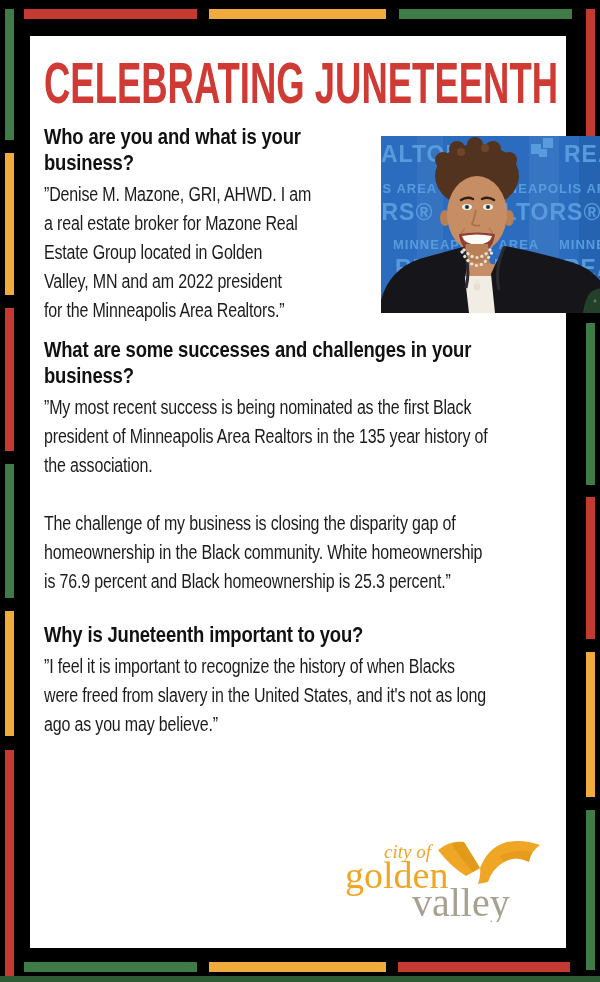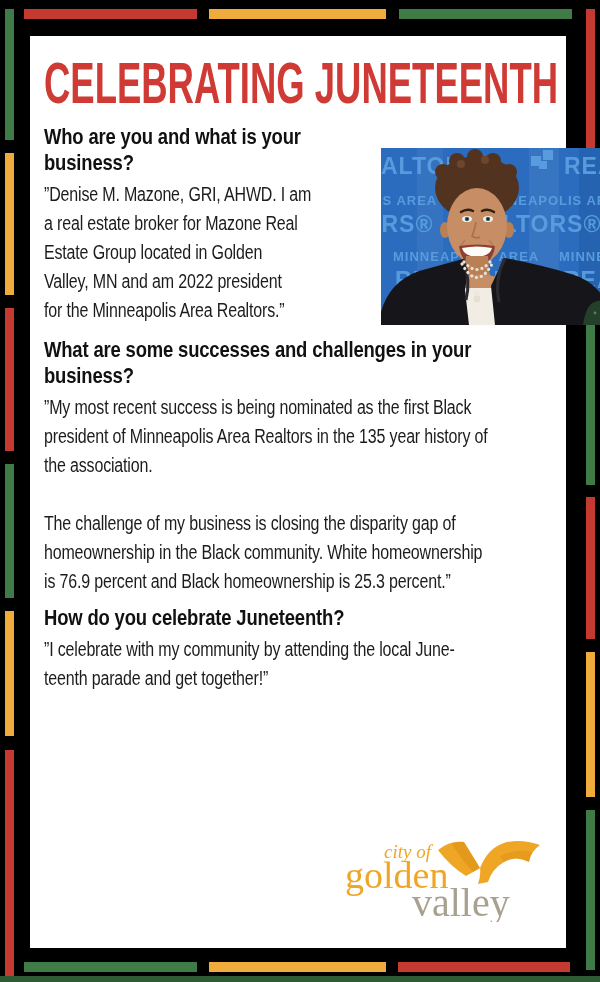--- a/index.html
+++ b/index.html
@@ -38,21 +38,21 @@
   .title-svg{display:block;margin-top:2px;}
   .title-text{fill:var(--title-red);font-family:"Liberation Sans",sans-serif;font-weight:bold;}
   
   .condense{transform:scaleX(.82);transform-origin:0 0;width:122%;}
   .h{font-weight:bold;color:var(--heading-black);font-size:22.5px;line-height:26px;white-space:pre-line;letter-spacing:-.2px;}
   .txt{color:var(--body-black);font-size:19.5px;line-height:29px;white-space:pre-line;letter-spacing:-.2px;margin-top:4px;}
   .sec{margin-top:12px;}
   .sec-who{margin-top:12px;}
   .sec-why{margin-top:26px;}
   .sec-celebrate{margin-top:9px;}
-  .row{display:flex;align-items:flex-end;gap:47px;}
+  .row{display:flex;align-items:flex-start;gap:47px;}
   .col-left{width:290px;flex:none;}
   .portrait{flex:none;margin-left:auto;margin-top:12px;display:block;}
   .bd-txt{font-weight:bold;fill:var(--photo-text-blue);opacity:.92;}
   .bd-lg{font-size:23px;letter-spacing:1px;}
   .bd-sm{font-size:13px;letter-spacing:1px;}
   .gv-logo{position:absolute;right:14px;top:784px;}
   .gv-serif{font-family:"Liberation Serif",serif;}
 </style>
 </head>
 <body>
@@ -178,26 +178,27 @@
 business?</div>
         <div class="condense txt">”My most recent success is being nominated as the first Black
 president of Minneapolis Area Realtors in the 135 year history of
 the association.
 
 The challenge of my business is closing the disparity gap of
 homeownership in the Black community. White homeownership
 is 76.9 percent and Black homeownership is 25.3 percent.”</div>
       </div>
 
-
-      <div class="sec sec-celebrate">
-        <div class="condense h">How do you celebrate Juneteenth?</div>
-        <div class="condense txt">”I celebrate with my community by attending the local June-
-teenth parade and get together!”</div>
+      <div class="sec sec-why">
+        <div class="condense h">Why is Juneteenth important to you?</div>
+        <div class="condense txt">”I feel it is important to recognize the history of when Blacks
+were freed from slavery in the United States, and it's not as long
+ago as you may believe.”</div>
       </div>
+
 
       <svg class="gv-logo" width="200" height="86" viewBox="0 0 200 86">
         <g>
           <path d="M96,14 Q108,4 122,6 L138,32 L124,40 Q108,30 96,14 Z" fill="var(--logo-gold)"></path>
           <path d="M138,32 Q146,12 162,7 Q178,2 198,9 Q189,15 187,26 Q174,19 162,26 Q150,33 146,46 L136,48 Q139,39 138,32 Z" fill="var(--logo-gold)"></path>
           <path d="M122,6 L138,32 L131,36 Q118,22 110,8 Q116,5 122,6 Z" fill="var(--logo-gold-dark)" opacity=".55"></path>
           <path d="M187,26 Q174,19 162,26 L158,20 Q174,12 190,16 Q188,21 187,26 Z" fill="var(--logo-gold-dark)" opacity=".45"></path>
         </g>
         <text class="gv-serif" x="42" y="22" font-size="19" font-style="italic" fill="var(--logo-gold)">city of</text>
         <text class="gv-serif" x="3" y="52" font-size="38" fill="var(--logo-gold)">golden</text>

